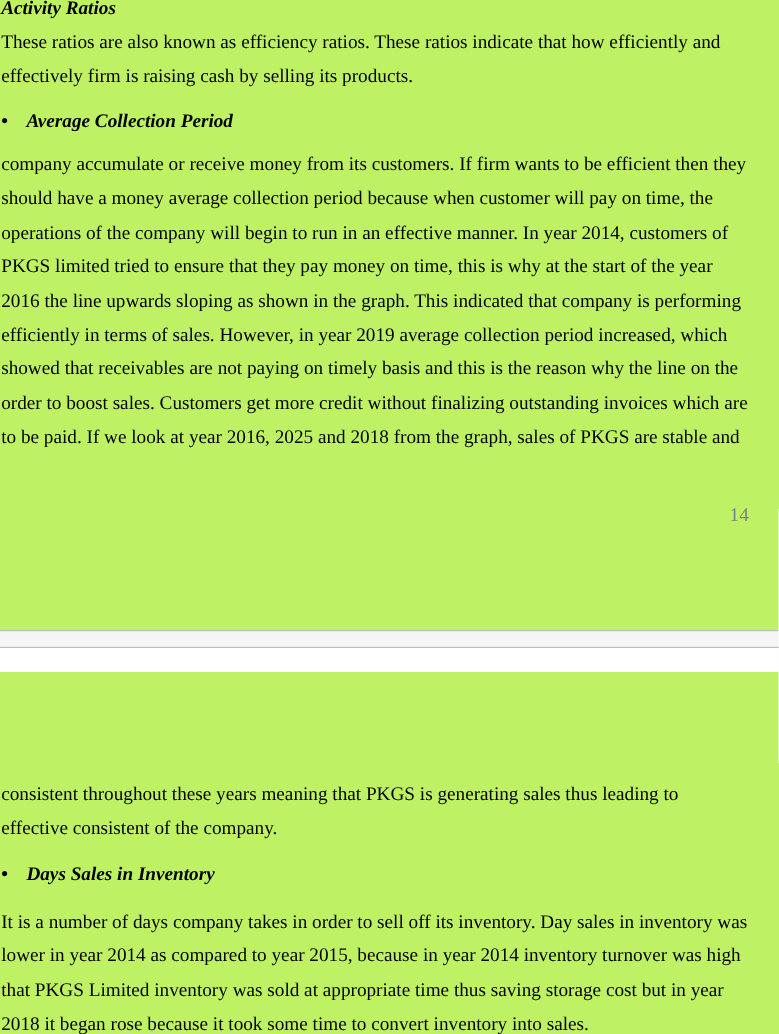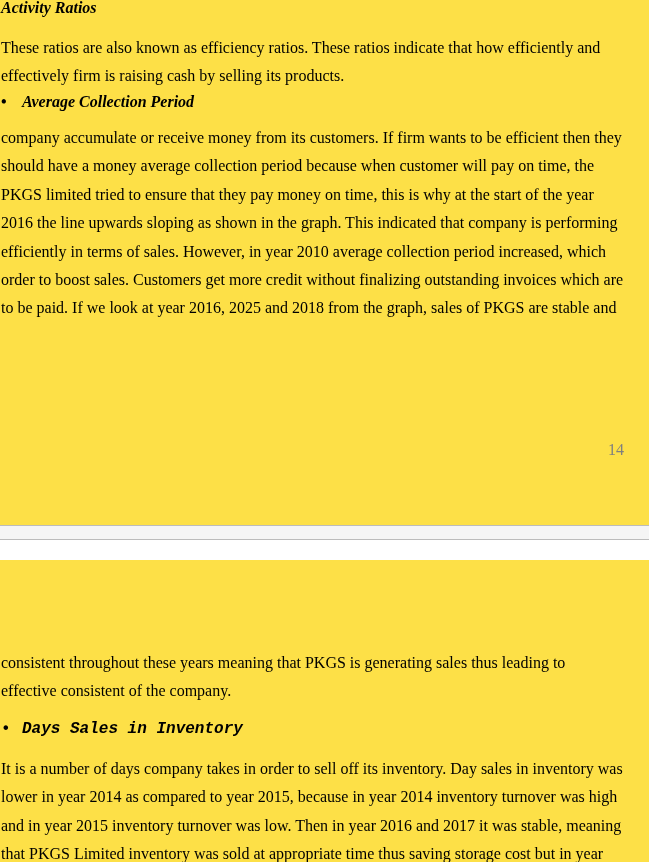--- a/index.html
+++ b/index.html
@@ -5,21 +5,21 @@
   html, body { margin: 0; padding: 0; background: #ffffff; }
   .doc {
     position: relative;
     width: 649px;
     height: 862px;
     background: #ffffff;
     overflow: hidden;
     font-family: "Liberation Serif", serif;
     color: var(--text, #000000);
   }
-  .page { position: absolute; left: 0; width: 100%; background: #fde047; }
+  .page { position: absolute; left: 0; width: 100%; background: #bef264; }
   .page-1 { top: 0; height: 525px; }
   .page-gap {
     position: absolute;
     left: 0; top: 525px;
     width: 100%; height: 15px;
     box-sizing: border-box;
     background: var(--gap-fill, #f5f5f5);
     border-top: 1px solid var(--gap-border, #bcbcbc);
     border-bottom: 1px solid var(--gap-border, #bcbcbc);
   }
@@ -34,27 +34,27 @@
   }
   .line { white-space: nowrap; }
   .heading-line { font-weight: bold; font-style: italic; white-space: nowrap; }
   .bullet-line { white-space: nowrap; }
   .bullet-dot { display: inline-block; width: 21px; font-style: normal; font-weight: bold; }
   .bullet-text { font-weight: bold; font-style: italic; }
   .page-number-line { text-align: right; color: var(--page-number, #7f7f7f); }
 
   
   .b-p1-heading { top: -6px; }
-  .b-p1-intro   { top: 22px; margin-top: 12px; }
+  .b-p1-intro   { top: 22px; }
   .b-p1-bullet  { top: 88px; }
   .b-p1-body    { top: 124px; }
-  .b-p1-footer  { top: 436px; }
+  .b-p1-footer  { top: 416px; }
 
   .b-p2-cont    { top: 89px; }
-  .b-p2-bullet  { top: 155px; font-family: Liberation Mono, monospace; }
+  .b-p2-bullet  { top: 155px; }
   .b-p2-body    { top: 195px; }
 </style>
 </head>
 <body>
 
 <div class="doc">
 
   <section class="page page-1">
     <div class="block b-p1-heading heading-line">Activity Ratios</div>
 
@@ -63,23 +63,25 @@
         <div class="line">effectively firm is raising cash by selling its products.</div>
       </div>
 
     <div class="block b-p1-bullet bullet-line">
       <span class="bullet-dot">•</span><span class="bullet-text">Average Collection Period</span>
     </div>
 
     <div class="block b-p1-body">
         <div class="line">company accumulate or receive money from its customers. If firm wants to be efficient then they</div>
         <div class="line">should have a money average collection period because when customer will pay on time, the</div>
+        <div class="line">operations of the company will begin to run in an effective manner. In year 2014, customers of</div>
         <div class="line">PKGS limited tried to ensure that they pay money on time, this is why at the start of the year</div>
         <div class="line">2016 the line upwards sloping as shown in the graph. This indicated that company is performing</div>
-        <div class="line">efficiently in terms of sales. However, in year 2010 average collection period increased, which</div>
+        <div class="line">efficiently in terms of sales. However, in year 2019 average collection period increased, which</div>
+        <div class="line">showed that receivables are not paying on timely basis and this is the reason why the line on the</div>
         <div class="line">order to boost sales. Customers get more credit without finalizing outstanding invoices which are</div>
         <div class="line">to be paid. If we look at year 2016, 2025 and 2018 from the graph, sales of PKGS are stable and</div>
       </div>
 
     <div class="block b-p1-footer page-number-line">14</div>
   </section>
 
   <div class="page-gap"></div>
 
   <section class="page page-2">
@@ -88,19 +90,18 @@
         <div class="line">effective consistent of the company.</div>
       </div>
 
     <div class="block b-p2-bullet bullet-line">
       <span class="bullet-dot">•</span><span class="bullet-text">Days Sales in Inventory</span>
     </div>
 
     <div class="block b-p2-body">
         <div class="line">It is a number of days company takes in order to sell off its inventory. Day sales in inventory was</div>
         <div class="line">lower in year 2014 as compared to year 2015, because in year 2014 inventory turnover was high</div>
-        <div class="line">and in year 2015 inventory turnover was low. Then in year 2016 and 2017 it was stable, meaning</div>
         <div class="line">that PKGS Limited inventory was sold at appropriate time thus saving storage cost but in year</div>
         <div class="line">2018 it began rose because it took some time to convert inventory into sales.</div>
       </div>
   </section>
 
 </div>
 
 </body></html>

